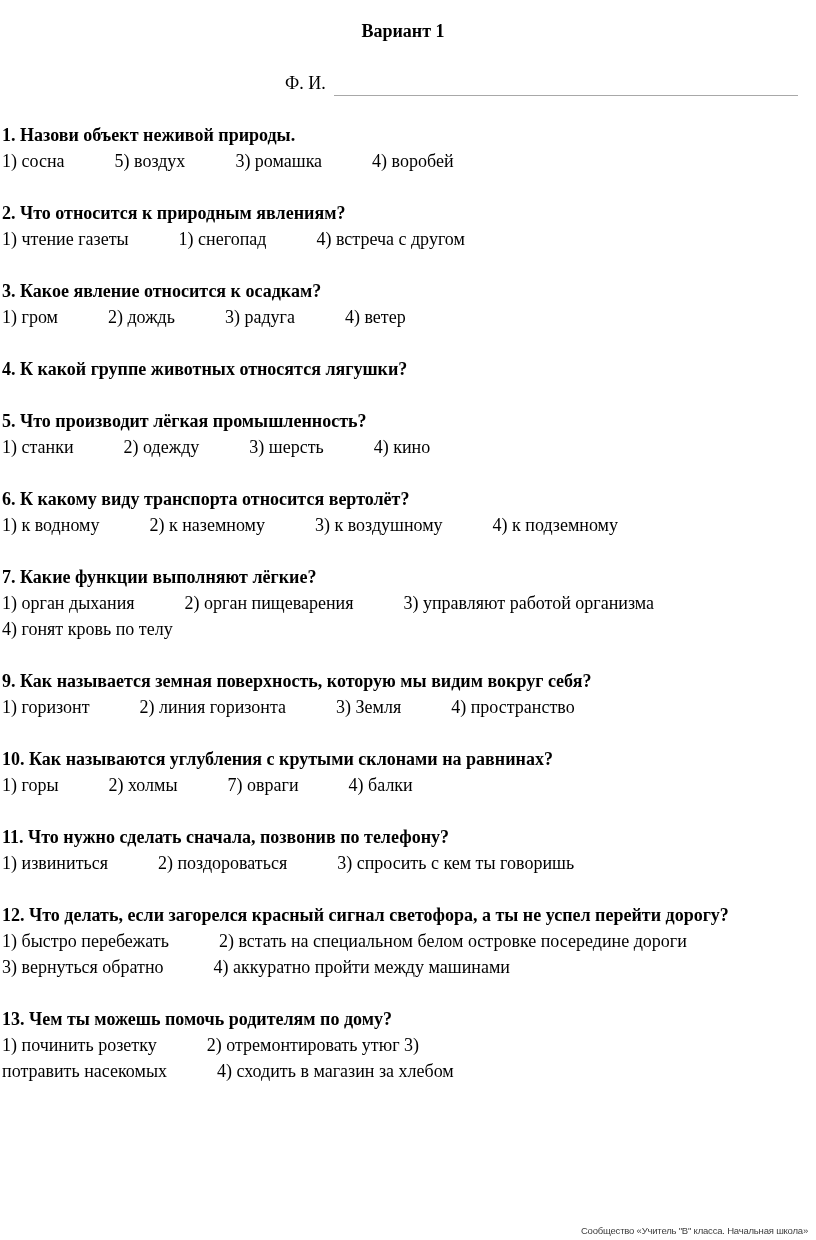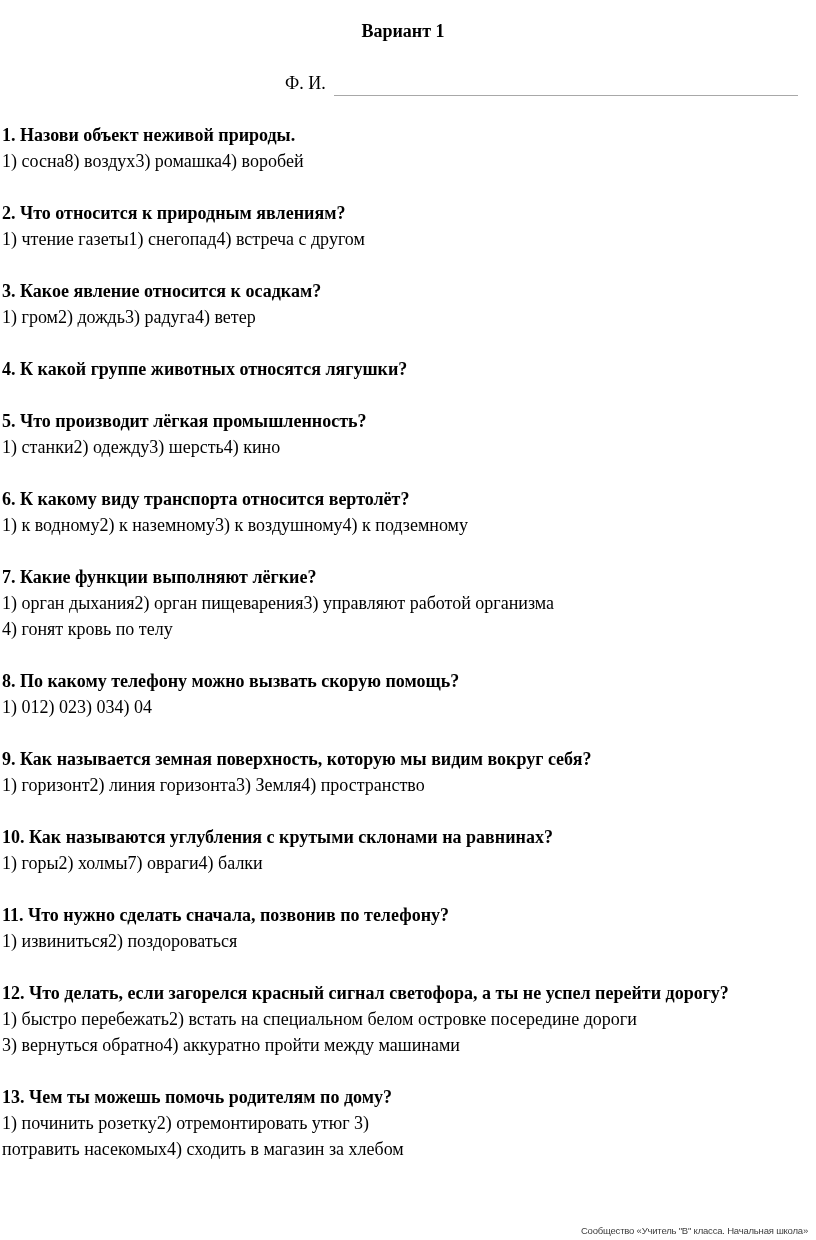--- a/index.html
+++ b/index.html
@@ -44,20 +44,21 @@
     height: 22px;
   }
   .question {
     margin-top: 26px;
   }
   .q-heading {
     font-weight: bold;
   }
   .opt-line {
     display: flex;
+    gap: 50px;
   }
   .opt {
     white-space: nowrap;
   }
   .footer-credit {
     position: absolute;
     right: 8px;
     bottom: 8px;
     font-family: "Liberation Sans", sans-serif;
     font-size: 9.5px;
@@ -75,21 +76,21 @@
   <div class="name-row">
     <span class="name-label">Ф. И.</span>
     <span class="name-underline"></span>
   </div>
 
   <div id="questions">
   <div class="question">
     <div class="q-heading">1. Назови объект неживой природы.</div>
   <div class="opt-line">
           <span class="opt">1) сосна</span>
-          <span class="opt">8) воздух</span>
+          <span class="opt">5) воздух</span>
           <span class="opt">3) ромашка</span>
           <span class="opt">4) воробей</span>
         </div>
       </div>
 
   <div class="question">
     <div class="q-heading">2. Что относится к природным явлениям?</div>
   <div class="opt-line">
           <span class="opt">1) чтение газеты</span>
           <span class="opt">1) снегопад</span>
@@ -136,29 +137,20 @@
   <div class="opt-line">
           <span class="opt">1) орган дыхания</span>
           <span class="opt">2) орган пищеварения</span>
           <span class="opt">3) управляют работой организма</span>
         </div>
         <div class="opt-line">
           <span class="opt">4) гонят кровь по телу</span>
         </div>
       </div>
 
-  <div class="question">
-    <div class="q-heading">8. По какому телефону можно вызвать скорую помощь?</div>
-  <div class="opt-line">
-          <span class="opt">1) 01</span>
-          <span class="opt">2) 02</span>
-          <span class="opt">3) 03</span>
-          <span class="opt">4) 04</span>
-        </div>
-      </div>
 
   <div class="question">
     <div class="q-heading">9. Как называется земная поверхность, которую мы видим вокруг себя?</div>
   <div class="opt-line">
           <span class="opt">1) горизонт</span>
           <span class="opt">2) линия горизонта</span>
           <span class="opt">3) Земля</span>
           <span class="opt">4) пространство</span>
         </div>
       </div>
@@ -171,20 +163,21 @@
           <span class="opt">7) овраги</span>
           <span class="opt">4) балки</span>
         </div>
       </div>
 
   <div class="question">
     <div class="q-heading">11. Что нужно сделать сначала, позвонив по телефону?</div>
   <div class="opt-line">
           <span class="opt">1) извиниться</span>
           <span class="opt">2) поздороваться</span>
+          <span class="opt">3) спросить с кем ты говоришь</span>
         </div>
       </div>
 
   <div class="question">
     <div class="q-heading">12. Что делать, если загорелся красный сигнал светофора, а ты не успел перейти дорогу?</div>
   <div class="opt-line">
           <span class="opt">1) быстро перебежать</span>
           <span class="opt">2) встать на специальном белом островке посередине дороги</span>
         </div>
         <div class="opt-line">

